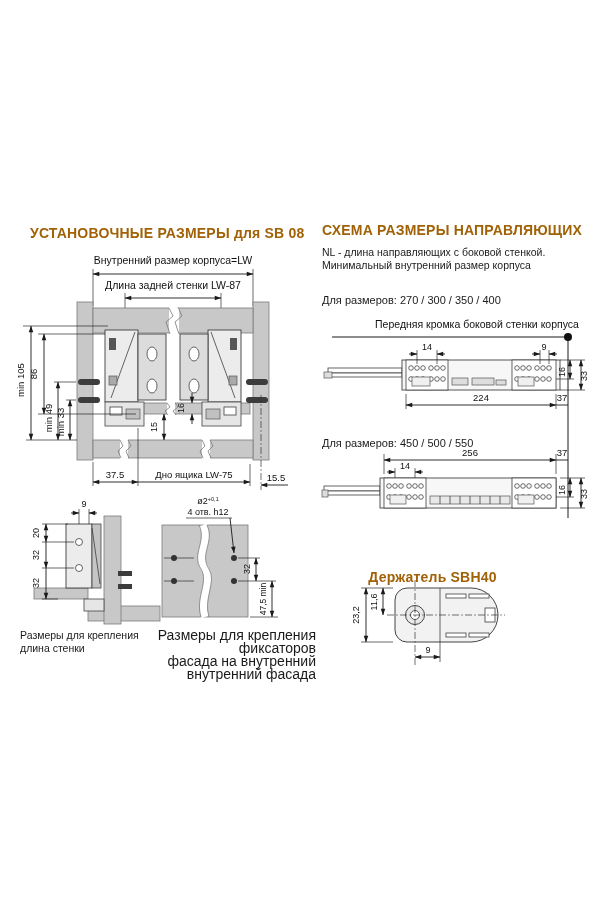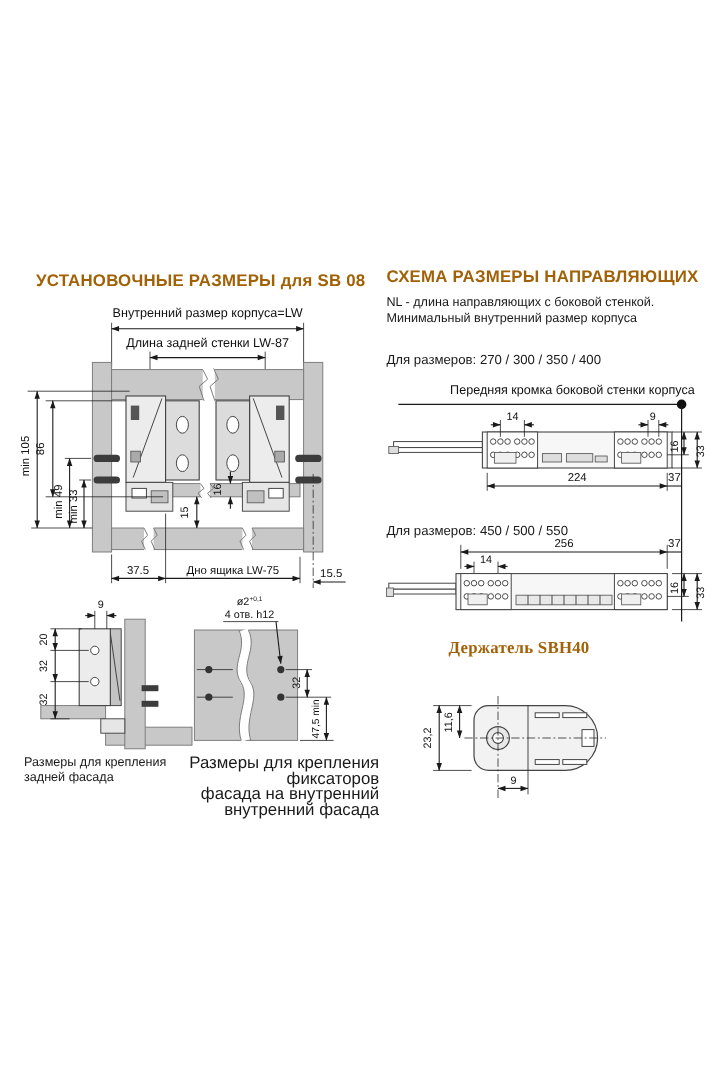--- a/index.html
+++ b/index.html
@@ -195,21 +195,21 @@
     <line class="dim" x1="98" y1="64" x2="98" y2="87" marker-start="url(#ar)" marker-end="url(#ar)"></line>
     <text class="st" transform="rotate(-90 92 75)" x="92" y="75" text-anchor="middle">32</text>
 
     <line class="ext" x1="92" y1="123" x2="120" y2="123"></line>
     <line class="dim" x1="114" y1="87" x2="114" y2="123" marker-start="url(#ar)" marker-end="url(#ar)"></line>
     <text transform="rotate(-90 108 105)" x="108" y="105" text-anchor="middle" font-size="8.5">47,5 min</text>
   </svg>
 
   <div class="abs cap" style="left:20px;top:629px;width:142px;">
     <div>Размеры  для крепления</div>
-    <div>задней фасада</div>
+    <div>длина стенки</div>
   </div>
   <div class="abs cap2" style="left:154px;top:629px;width:162px;">
     <div>Размеры для крепления фиксаторов</div>
     <div>фасада на внутренний</div>
     <div>внутренний фасада</div>
   </div>
 
   <div class="abs ttl" style="left:322px;top:222px;">СХЕМА РАЗМЕРЫ НАПРАВЛЯЮЩИХ</div>
   <div class="abs desc" style="left:322px;top:246px;">
     <div>NL - длина направляющих с боковой стенкой.</div>
@@ -362,21 +362,21 @@
 
     <line class="ext" x1="238" y1="38" x2="263" y2="38"></line>
     <line class="ext" x1="234" y1="57" x2="252" y2="57"></line>
     <line class="ext" x1="238" y1="68" x2="263" y2="68"></line>
     <line class="dim" x1="248" y1="38" x2="248" y2="57" marker-start="url(#ar)" marker-end="url(#ar)"></line>
     <text class="st" transform="rotate(-90 243 50)" x="243" y="50" text-anchor="middle">16</text>
     <line class="dim" x1="259" y1="38" x2="259" y2="68" marker-start="url(#ar)" marker-end="url(#ar)"></line>
     <text class="st" transform="rotate(-90 265 54)" x="265" y="54" text-anchor="middle">33</text>
   </svg>
 
-  <div class="abs ttl" style="left:320px;top:533px;width:225px;text-align:center;font-family:Liberation Serif, serif;">Держатель SBH40</div>
+  <div class="abs ttl" style="left:320px;top:569px;width:225px;text-align:center;">Держатель SBH40</div>
   <svg style="left:335px;top:575px;" width="235" height="95" viewBox="0 0 235 95">
     <path d="M72,13 h64 a27,27 0 0 1 0,54 h-64 a12,12 0 0 1 -12,-12 v-30 a12,12 0 0 1 12,-12 z" fill="#f2f2f2" stroke="#444" stroke-width="1"></path>
     <line class="thin" x1="105" y1="13" x2="105" y2="67"></line>
     <rect class="wht" x="111" y="19" width="20" height="4"></rect>
       <rect class="wht" x="134" y="19" width="20" height="4"></rect>
     <rect class="wht" x="111" y="58" width="20" height="4"></rect>
       <rect class="wht" x="134" y="58" width="20" height="4"></rect>
     <rect class="wht" x="150" y="33" width="10" height="14"></rect>
     <circle cx="80" cy="40" r="9.5" fill="#e8e8e8" stroke="#444" stroke-width="1"></circle>
     <circle cx="80" cy="40" r="4.5" fill="#fff" stroke="#444" stroke-width=".9"></circle>

